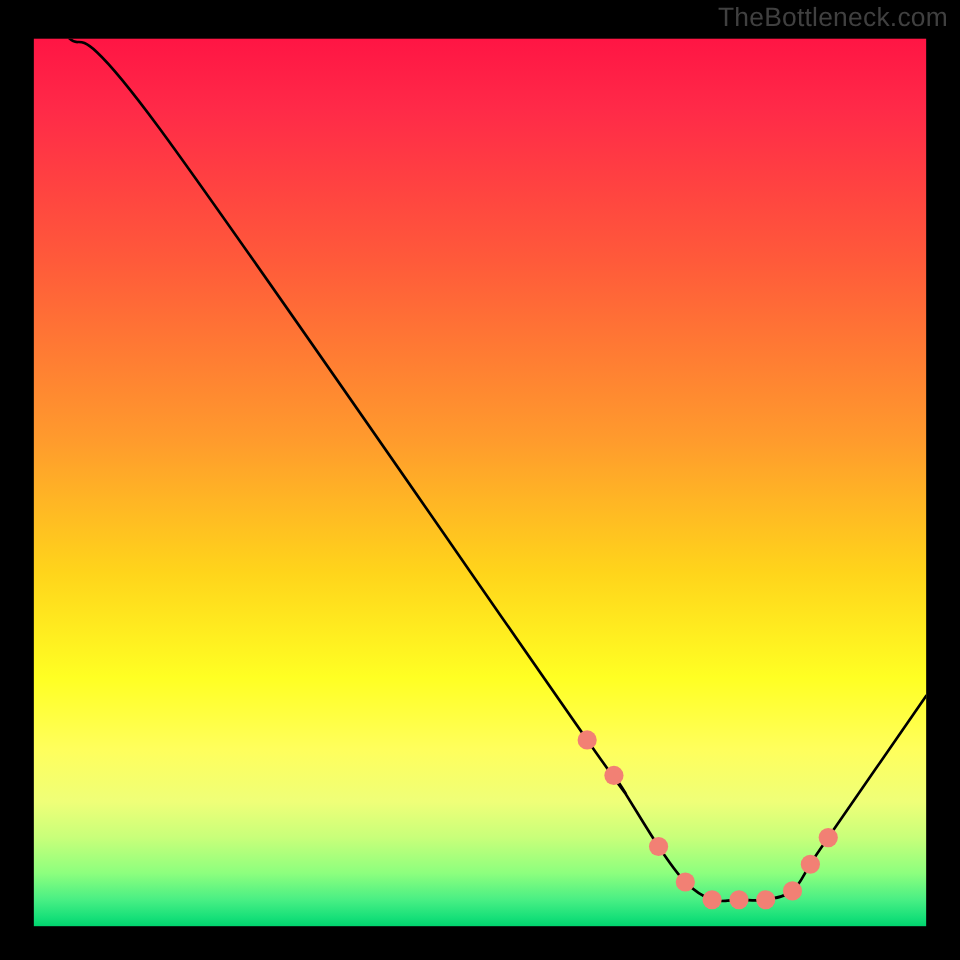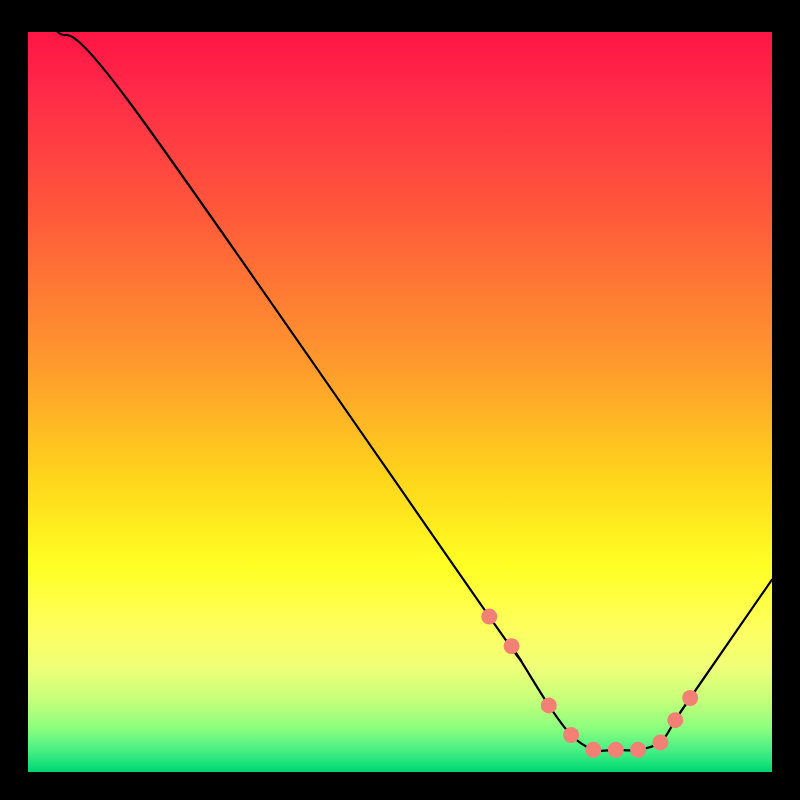--- a/index.html
+++ b/index.html
@@ -67,20 +67,21 @@
     height: 100%;
     z-index: 2;
     pointer-events: none;
   }
 </style>
 </head>
 <body>
 
 <div class="frame">
 
+  <div class="watermark">TheBottleneck.com</div>
 
   <div class="plot-area">
     <div class="gradient-fill"></div>
     <svg class="curve-svg" viewBox="0 0 744 740" preserveAspectRatio="none">
       <g>
         <path id="curve-path" fill="none" stroke="#000000" stroke-width="2.2" stroke-linecap="round" stroke-linejoin="round" d="M 29.8 0.0 C 42.2 12.3, 32.2 -23.4, 104.2 74.0 C 176.1 171.4, 398.0 494.6, 461.3 584.6 C 524.5 674.6, 473.7 599.4, 483.6 614.2 C 493.5 629.0, 510.9 658.6, 520.8 673.4 C 530.7 688.2, 535.7 695.6, 543.1 703.0 C 550.6 710.4, 558.0 715.3, 565.4 717.8 C 572.9 720.3, 580.3 717.8, 587.8 717.8 C 595.2 717.8, 602.6 719.0, 610.1 717.8 C 617.5 716.6, 626.2 715.3, 632.4 710.4 C 638.6 705.5, 642.3 695.6, 647.3 688.2 C 652.2 680.8, 646.0 689.4, 662.2 666.0 C 678.3 642.6, 730.4 567.3, 744.0 547.6"></path>
       </g>
       <g id="dot-layer">
           <circle cx="461.3" cy="584.6" r="8" fill="#f28074"></circle>
           <circle cx="483.6" cy="614.2" r="8" fill="#f28074"></circle>

